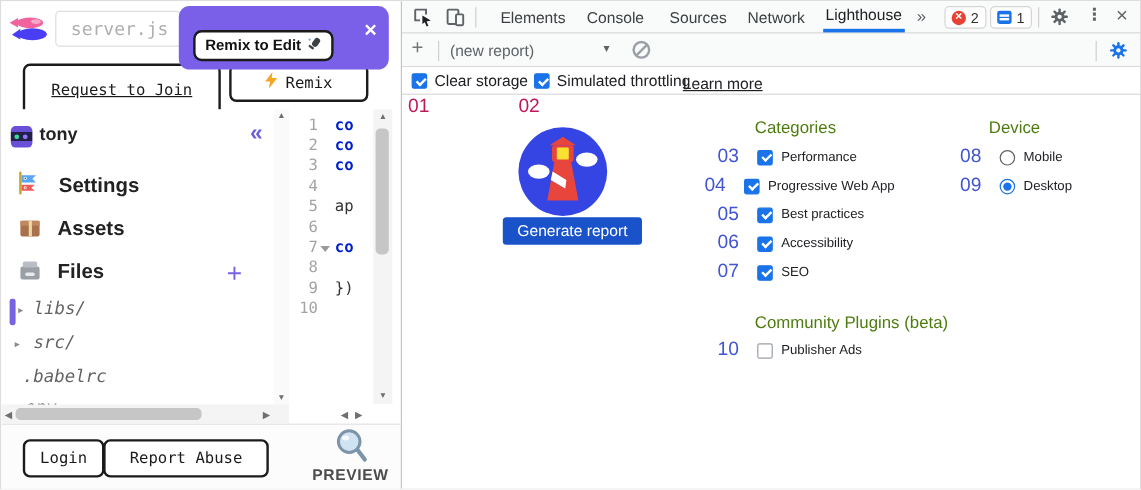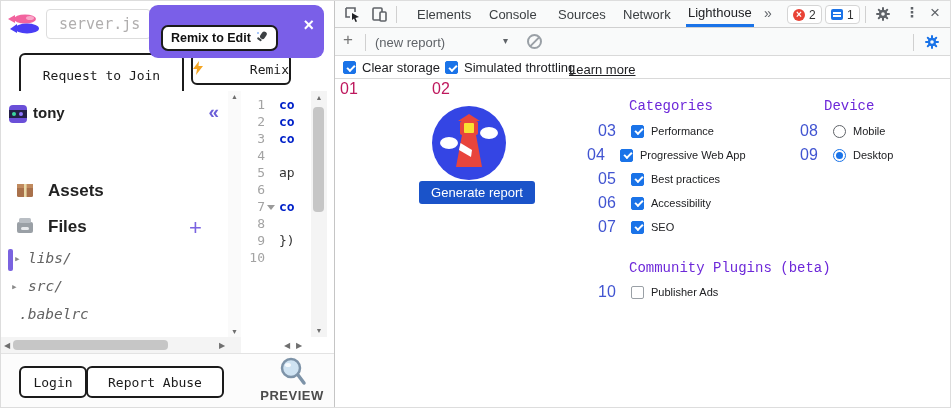--- a/index.html
+++ b/index.html
@@ -18,22 +18,22 @@
     background:#7a5fe8; border-radius:9px; z-index:6; }
   .remix-popup .popup-btn { position:absolute; left:12px; top:20px; height:26px;
     background:#fff; border:2px solid #1b1b1b; border-radius:7px; display:flex;
     align-items:center; gap:4px; padding:0 8px; font-size:12.5px; font-weight:bold; color:#111; }
   .remix-popup .popup-close { position:absolute; right:10px; top:11px; color:#fff;
     font-size:18px; font-weight:bold; line-height:1; }
 
   .btn-outline { border:2px solid #1b1b1b; border-radius:6px; background:#fff;
     font-family:"DejaVu Sans Mono",monospace; font-size:13px; color:#1b1b1b;
     display:flex; align-items:center; justify-content:center; gap:6px; }
-  #btn-request { position:absolute; left:18px; top:52px; width:165px; height:45px; }
-  #btn-remix   { position:absolute; left:190px; top:52px; width:100px; height:32px;justify-content:space-between; }
+  #btn-request { position:absolute; left:18px; top:52px; width:165px; height:45px;text-decoration:underline; }
+  #btn-remix   { position:absolute; left:190px; top:52px; width:116px; height:32px; }
 
   #sidebar { position:absolute; left:0; top:90px; width:240px; height:262px; background:#fff; overflow:hidden; }
   .user-row { position:absolute; left:0; top:12px; width:100%; height:24px; }
   .avatar { position:absolute; left:8px; top:2px; width:18px; height:18px; border-radius:4px;
     background:linear-gradient(180deg,#6a4fd8 0 30%,#232046 30% 70%,#6a4fd8 70% 100%); overflow:hidden; }
   .avatar i { position:absolute; top:7px; width:4px; height:4px; border-radius:2px; background:#3ad6a0; }
   .avatar i.a { left:3px; } .avatar i.b { left:10px; background:#8f77ff; }
   .user-name { position:absolute; left:32px; top:1px; font-weight:bold; font-size:15px; color:#222; }
   .collapse { position:absolute; right:22px; top:-2px; color:#6c5fd8; font-size:19px; font-weight:bold; }
 
@@ -110,21 +110,21 @@
   .som { position:absolute; color:#be185d; font-size:16px; font-weight:500; }
 
   .lh-logo { position:absolute; left:96px; top:104px; width:76px; height:76px; }
   .generate-btn { position:absolute; left:84px; top:180px; width:116px; height:23px;
     background:#1a53c9; color:#fff; border:none; border-radius:3px; font-size:13px;
     display:flex; align-items:center; justify-content:center; }
   .lh-desc { position:absolute; left:44px; top:211px; width:182px; text-align:center;
     font-size:14px; color:#202124; line-height:18px; }
   .lh-desc a { color:#2e6fe0; text-decoration:underline; }
 
-  .col-title { position:absolute; font-size:14px; color:#6d28d9;font-family:Liberation Mono, monospace; }
+  .col-title { position:absolute; font-size:14px; color:#4d7c0f; }
   .check-row { position:absolute; display:flex; align-items:center; gap:7px; height:20px; }
   .check-row .num { color:#4154d1; font-size:16px; font-weight:500; width:26px; }
   .check-row .lbl { font-size:11px; color:#202124; white-space:nowrap; }
 </style>
 </head>
 <body>
 
 <div id="screen">
 
   <div id="glitch">
@@ -169,20 +169,34 @@
     <div id="sidebar">
       <div class="user-row">
         <span class="avatar">
             <i class="a"></i>
             <i class="b"></i>
           </span>
         <span class="user-name">tony</span>
         <span class="collapse">«</span>
       </div>
 
+      <div class="nav-row" style="top:52px;">
+        <span>
+          <svg width="21" height="21" viewBox="0 0 21 21">
+            <rect x="1" y="1" width="2" height="19" rx="1" fill="#c9a227"></rect>
+            <path d="M3 4 h12 l-3 3 3 3 H3 z" fill="#58a7f7"></path>
+              <circle cx="6" cy="6.5" r="1.3" fill="#fff"></circle>
+              <circle cx="6" cy="6.5" r="0.6" fill="#333"></circle>
+            <path d="M3 12 h11 l-3 2.5 3 2.5 H3 z" fill="#ef5b5b"></path>
+              <circle cx="6" cy="14.5" r="1.2" fill="#fff"></circle>
+              <circle cx="6" cy="14.5" r="0.5" fill="#333"></circle>
+          </svg>
+        </span>
+        <span class="nav-label">Settings</span>
+      </div>
 
       <div class="nav-row" style="top:88px;">
         <span>
           <svg width="20" height="20" viewBox="0 0 20 20">
             <rect x="2" y="5" width="16" height="13" rx="1.5" fill="#a9714b"></rect>
             <rect x="2" y="5" width="16" height="4" fill="#c08a5e"></rect>
             <rect x="9" y="5" width="2.6" height="13" fill="#e9d9a8"></rect>
           </svg>
         </span>
         <span class="nav-label">Assets</span>

